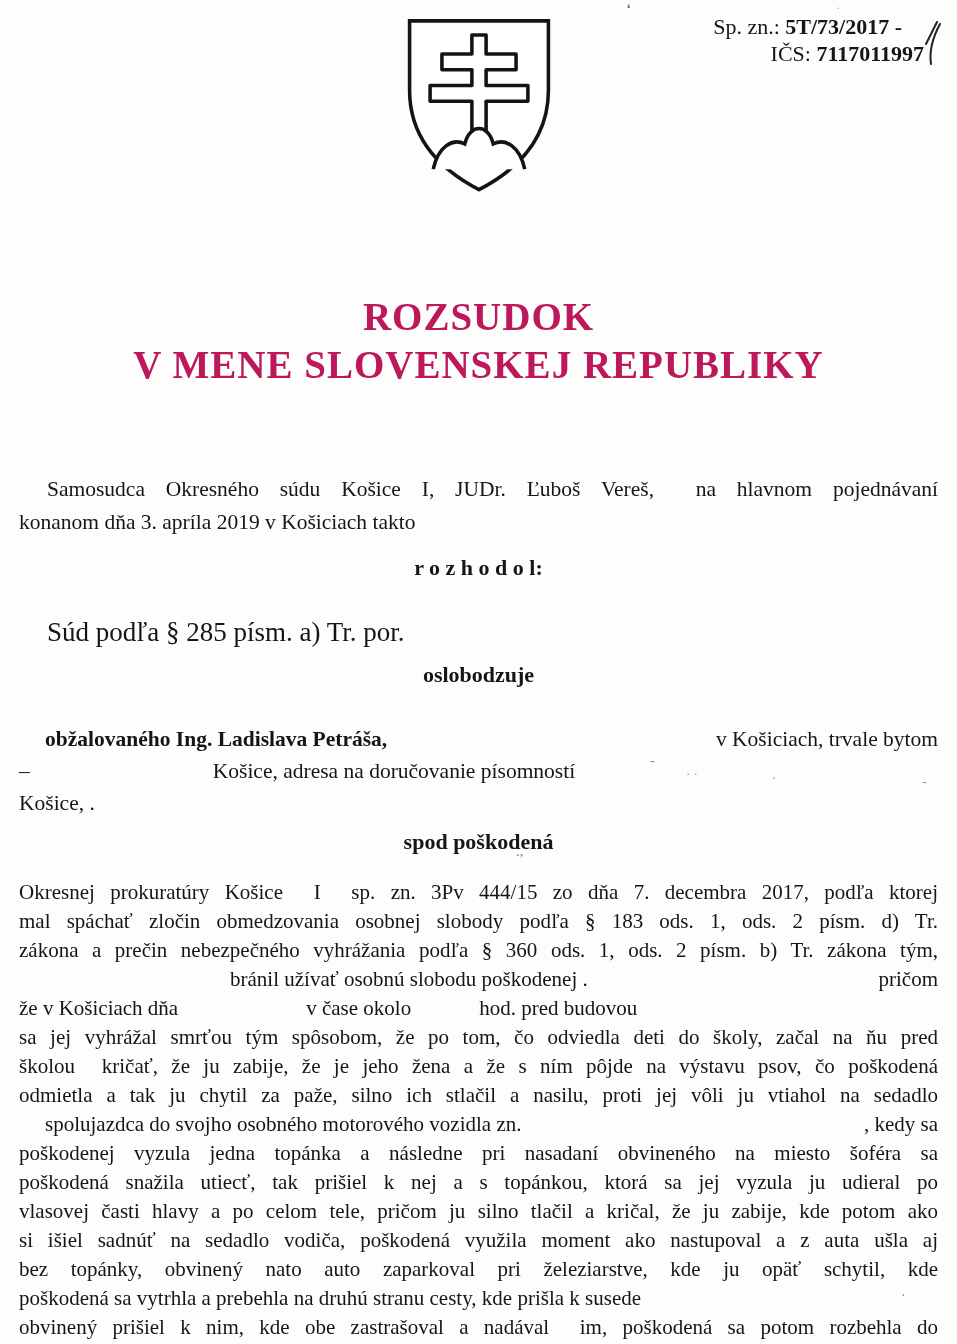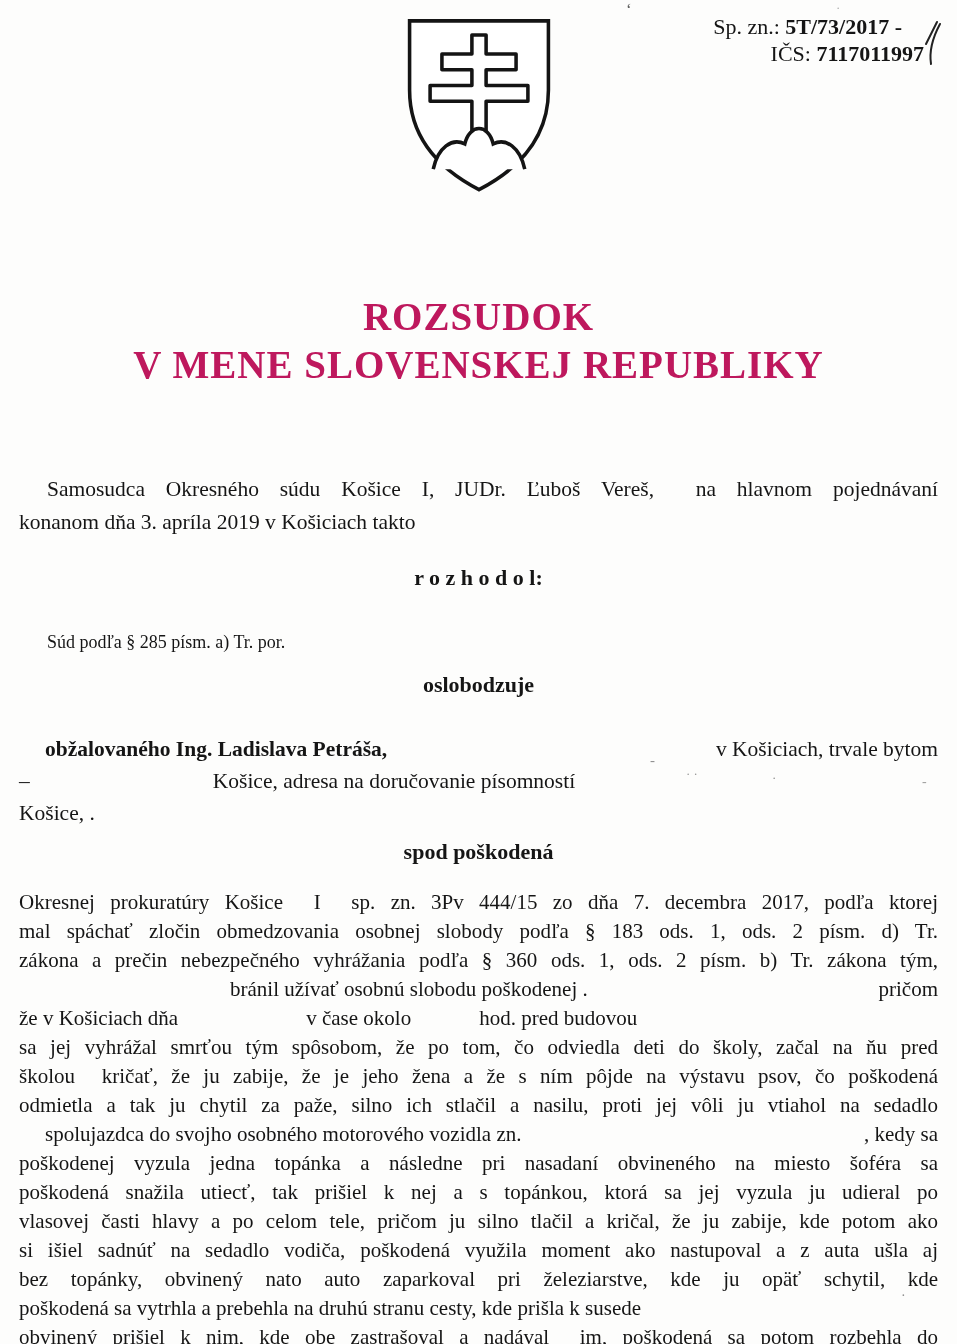--- a/index.html
+++ b/index.html
@@ -25,22 +25,22 @@
   .tblock{font-size:21px;}
   .tline{white-space:pre-wrap;}
   .tline.justify{text-align:justify;text-align-last:justify;}
   .tline.flex{display:flex;}
   .tline.flex span{white-space:pre;margin-left:26px;}
   .gap{display:inline-block;}
   .gap.flexfill{flex:1;}
 
   .intro{margin-top:84px;font-size:21.5px;line-height:33px;}
   .center-heading{text-align:center;font-weight:bold;font-size:22px;line-height:27px;}
-  .h-rozhodol{margin-top:25px;}
-  .basis{margin-top:38px;font-size:18px;line-height:27px;padding-left:28px;}
+  .h-rozhodol{margin-top:15px;}
+  .basis{margin-top:38px;font-size:27px;line-height:27px;padding-left:28px;}
   .h-oslobodzuje{margin-top:15px;}
   .defendant{margin-top:35px;font-size:21.5px;line-height:32px;}
   .h-spod{margin-top:9px;}
   .charge{margin-top:23px;line-height:29px;}
 
   .artifact{position:absolute;color:#333;}
 </style>
 </head>
 <body>
 

